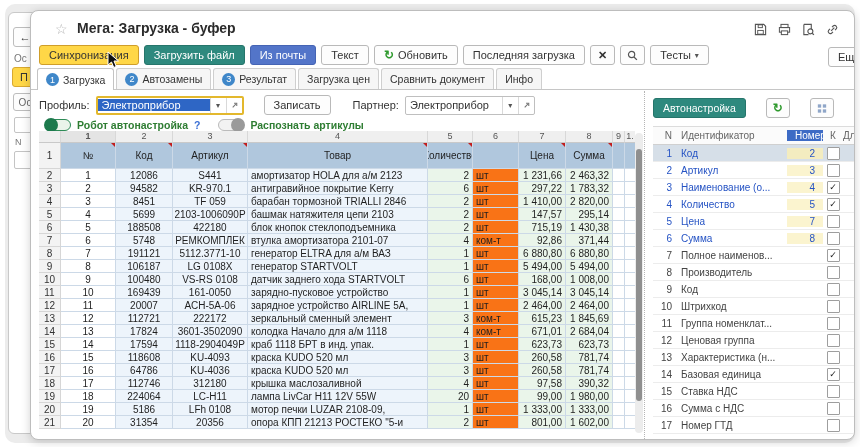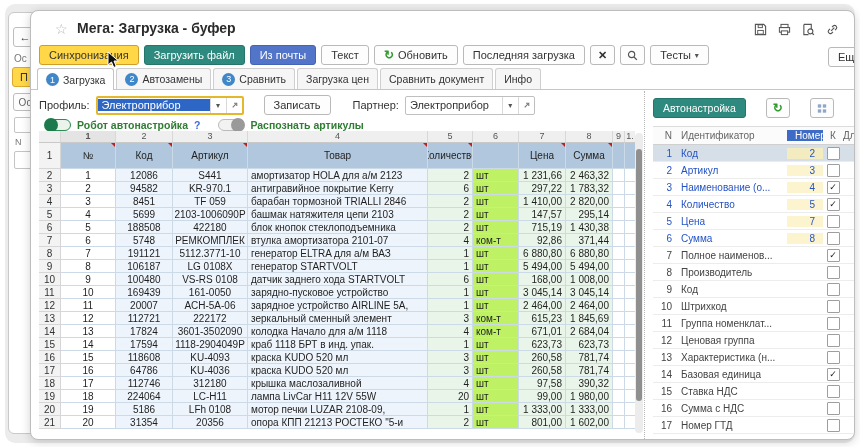--- a/index.html
+++ b/index.html
@@ -68,21 +68,21 @@
   .g-hrow .g-cell{background:#b0c7dd;display:flex;align-items:center;justify-content:center;text-align:center;position:relative;line-height:11px;}
   .g-hrow .g-cell.c0{background:#f3f3f3;border-color:#d6d6d6;color:#333;}
   .mk::after{content:"";position:absolute;top:0;right:0;border-left:4px solid transparent;border-top:4px solid #c21d1d;}
   .g-row{height:13px;line-height:13px;}
   .c0{width:22px;background:#f3f3f3;text-align:center;border-right:1px solid #d6d6d6;border-bottom:1px solid #d6d6d6;color:#333;flex:none;}
   .c1{width:55px;text-align:center;background:#fff;flex:none;}
   .c2{width:57px;text-align:center;background:#edf4fb;flex:none;}
   .c3{width:75px;text-align:center;background:#edf4fb;flex:none;}
   .c4{width:180px;text-align:left;padding:0 3px;background:#edf4fb;flex:none;}
   .c5{width:45px;text-align:right;padding:0 3px;background:#eaf5ea;flex:none;}
-  .c6{width:46px;text-align:left;padding:0 3px;background:#bef264;flex:none;}
+  .c6{width:46px;text-align:left;padding:0 3px;background:#f97316;flex:none;}
   .c7{width:47px;text-align:right;padding:0 3px;background:#eaf5ea;flex:none;}
   .c8{width:47px;text-align:right;padding:0 3px;background:#eaf5ea;flex:none;}
   .c9{width:12px;background:#fff;flex:none;}
   .c10{width:10px;background:#fff;flex:none;border-right:none;}
   .g-hrow .c4,.g-hrow .c5,.g-hrow .c6,.g-hrow .c7,.g-hrow .c8{padding:0;}
 
   
   .vscroll{position:absolute;left:604px;top:122px;width:8px;height:300px;background:#ececec;border-radius:4px;}
   .vthumb{position:absolute;left:1px;top:16px;width:6px;height:252px;background:#8f8f8f;border-radius:3px;}
   .splitter{position:absolute;left:613px;top:80px;bottom:0;width:0;border-left:1px dotted #b5b5b5;}
@@ -219,21 +219,21 @@
       <div class="tab active">
           <span class="badge">1</span>
           <span>Загрузка</span>
         </div>
       <div class="tab">
           <span class="badge">2</span>
           <span>Автозамены</span>
         </div>
       <div class="tab">
           <span class="badge">3</span>
-          <span>Сравнить</span>
+          <span>Результат</span>
         </div>
       <div class="tab">
           <span>Загрузка цен</span>
         </div>
       <div class="tab">
           <span>Сравнить документ</span>
         </div>
       <div class="tab">
           <span>Инфо</span>
         </div>

